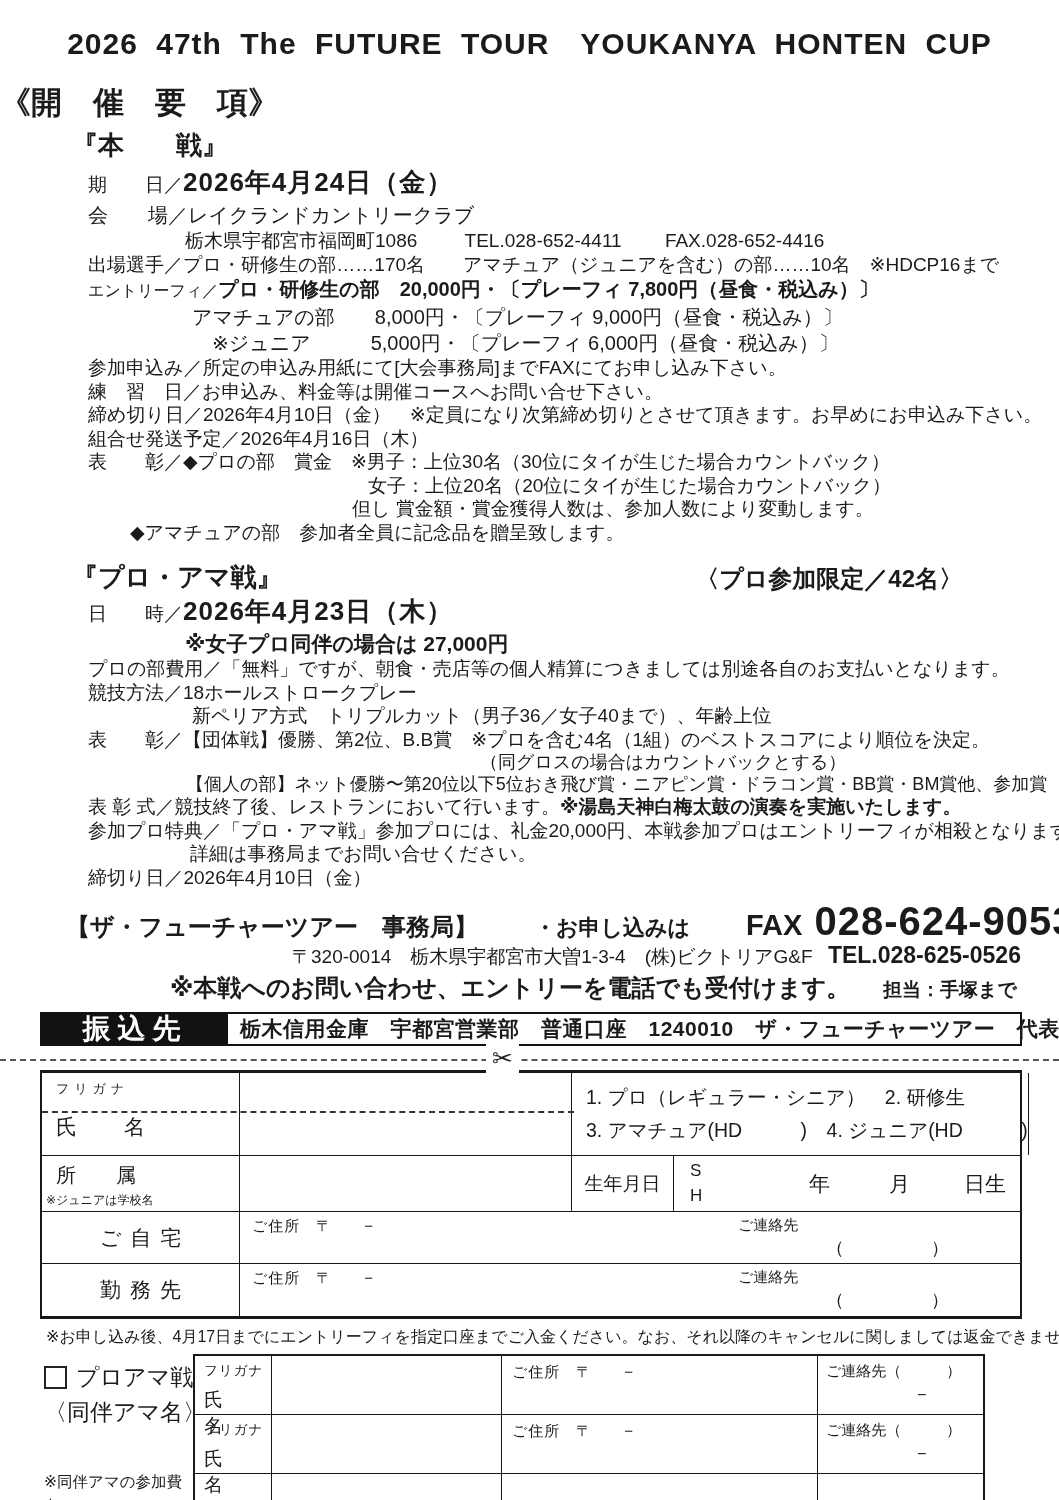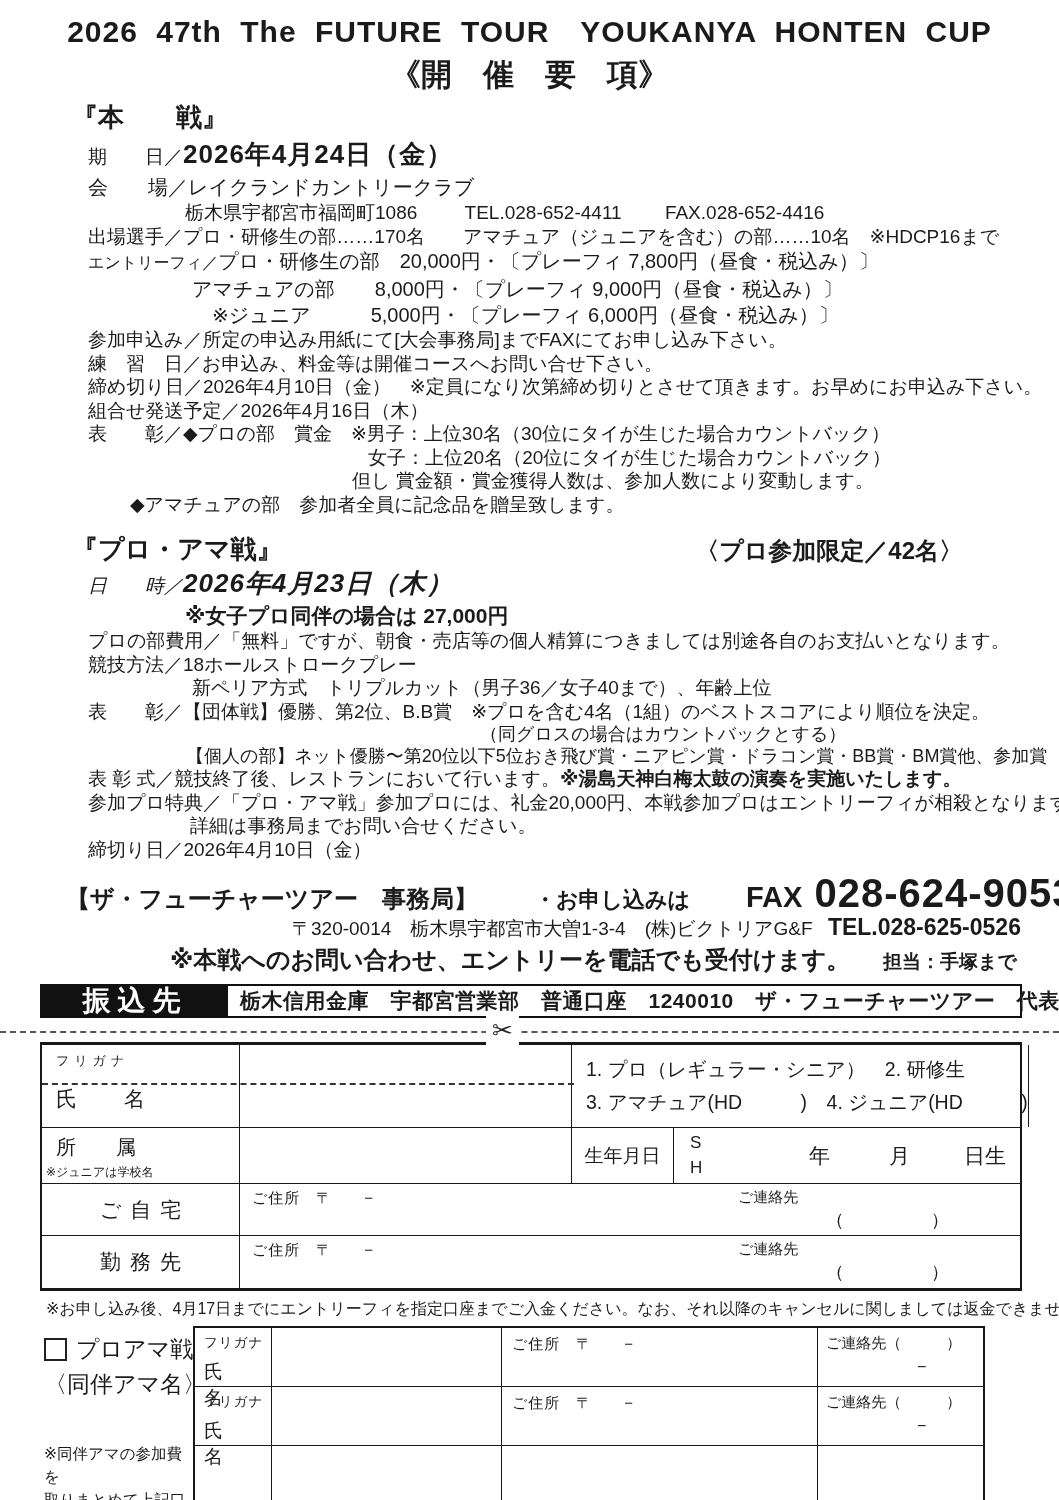--- a/index.html
+++ b/index.html
@@ -1,19 +1,19 @@
 <!DOCTYPE html>
 <html><head>
 <meta charset="utf-8">
 <style>
   html,body{margin:0;padding:0;background:#fff;}
   body{font-family:"Liberation Sans","DejaVu Sans",sans-serif;color:#1b1b1b;}
   .page{position:relative;width:1059px;height:1500px;overflow:hidden;background:#fff;}
-  .title-en{padding-top:12px;text-align:center;font-size:30px;font-weight:bold;letter-spacing:1px;word-spacing:9px;}
-  .title-jp{text-align:center;font-size:31px;font-weight:bold;margin-top:1px;}
+  .title-en{padding-top:24px;text-align:center;font-size:30px;font-weight:bold;letter-spacing:1px;word-spacing:9px;}
+  .title-jp{text-align:left;font-size:31px;font-weight:bold;margin-top:17px;}
   .sec-head{font-size:26px;font-weight:bold;margin:4px 0 2px 72px;}
   .line{margin-left:88px;font-size:19px;line-height:23.5px;white-space:nowrap;}
   .big{font-size:26px;font-weight:bold;letter-spacing:1px;}
   .feebig{font-size:24px;font-weight:bold;}
   .bold{font-weight:bold;}
   .small-label{font-size:16px;}
   .sm{font-size:18px;}
   .proama-head{display:flex;align-items:flex-end;margin-top:12px;}
   .limit{margin-left:auto;margin-right:96px;font-size:24px;font-weight:bold;}
   .office1{display:flex;align-items:baseline;margin:10px 0 0 66px;white-space:nowrap;}
@@ -95,38 +95,38 @@
   <div class="line" style="font-size:20px;line-height:27px;">
     <span>会　　場／</span><span>レイクランドカントリークラブ</span>
   </div>
   <div class="line" style="margin-left:185px;">
     <span>栃木県宇都宮市福岡町1086</span>
     <span style="margin-left:42px;">TEL.028-652-4411</span>
     <span style="margin-left:38px;">FAX.028-652-4416</span>
   </div>
   <div class="line">出場選手／プロ・研修生の部……170名　　アマチュア（ジュニアを含む）の部……10名　※HDCP16まで</div>
   <div class="line" style="line-height:26px;">
-    <span class="small-label">エントリーフィ／</span><span style="font-size:20px;">プロ・研修生の部　20,000円・〔プレーフィ 7,800円（昼食・税込み）〕</span>
+    <span class="small-label">エントリーフィ／</span><span style="font-size:20px;font-weight:bold;">プロ・研修生の部　20,000円・〔プレーフィ 7,800円（昼食・税込み）〕</span>
   </div>
   <div class="line" style="margin-left:192px;font-size:20px;line-height:26px;">アマチュアの部　　8,000円・〔プレーフィ 9,000円（昼食・税込み）〕</div>
   <div class="line" style="margin-left:212px;font-size:20px;line-height:26px;">※ジュニア　　　5,000円・〔プレーフィ 6,000円（昼食・税込み）〕</div>
   <div class="line">参加申込み／所定の申込み用紙にて[大会事務局]までFAXにてお申し込み下さい。</div>
   <div class="line">練　習　日／お申込み、料金等は開催コースへお問い合せ下さい。</div>
   <div class="line">締め切り日／2026年4月10日（金）　※定員になり次第締め切りとさせて頂きます。お早めにお申込み下さい。</div>
   <div class="line">組合せ発送予定／2026年4月16日（木）</div>
   <div class="line">表　　彰／◆プロの部　賞金　※男子：上位30名（30位にタイが生じた場合カウントバック）</div>
   <div class="line" style="margin-left:368px;">女子：上位20名（20位にタイが生じた場合カウントバック）</div>
   <div class="line" style="margin-left:352px;">但し 賞金額・賞金獲得人数は、参加人数により変動します。</div>
   <div class="line" style="margin-left:130px;">◆アマチュアの部　参加者全員に記念品を贈呈致します。</div>
 
   <div class="proama-head">
     <div class="sec-head" style="margin-bottom:0;">『プロ・アマ戦』</div>
     <div class="limit">〈プロ参加限定／42名〉</div>
   </div>
-  <div class="line" style="line-height:33px;font-style:italic;">
+  <div class="line" style="line-height:33px;">
     <span>日　　時／</span><span class="big">2026年4月23日（木）</span>
   </div>
   <div class="line bold" style="margin-left:185px;font-size:21px;line-height:27px;">※女子プロ同伴の場合は 27,000円</div>
   <div class="line">プロの部費用／「無料」ですが、朝食・売店等の個人精算につきましては別途各自のお支払いとなります。</div>
   <div class="line">競技方法／18ホールストロークプレー</div>
   <div class="line" style="margin-left:192px;">新ペリア方式　トリプルカット（男子36／女子40まで）、年齢上位</div>
   <div class="line">表　　彰／【団体戦】優勝、第2位、B.B賞　※プロを含む4名（1組）のベストスコアにより順位を決定。</div>
   <div class="line sm" style="margin-left:480px;line-height:22px;">（同グロスの場合はカウントバックとする）</div>
   <div class="line sm" style="margin-left:186px;line-height:22px;">【個人の部】ネット優勝〜第20位以下5位おき飛び賞・ニアピン賞・ドラコン賞・BB賞・BM賞他、参加賞</div>
   <div class="line">

